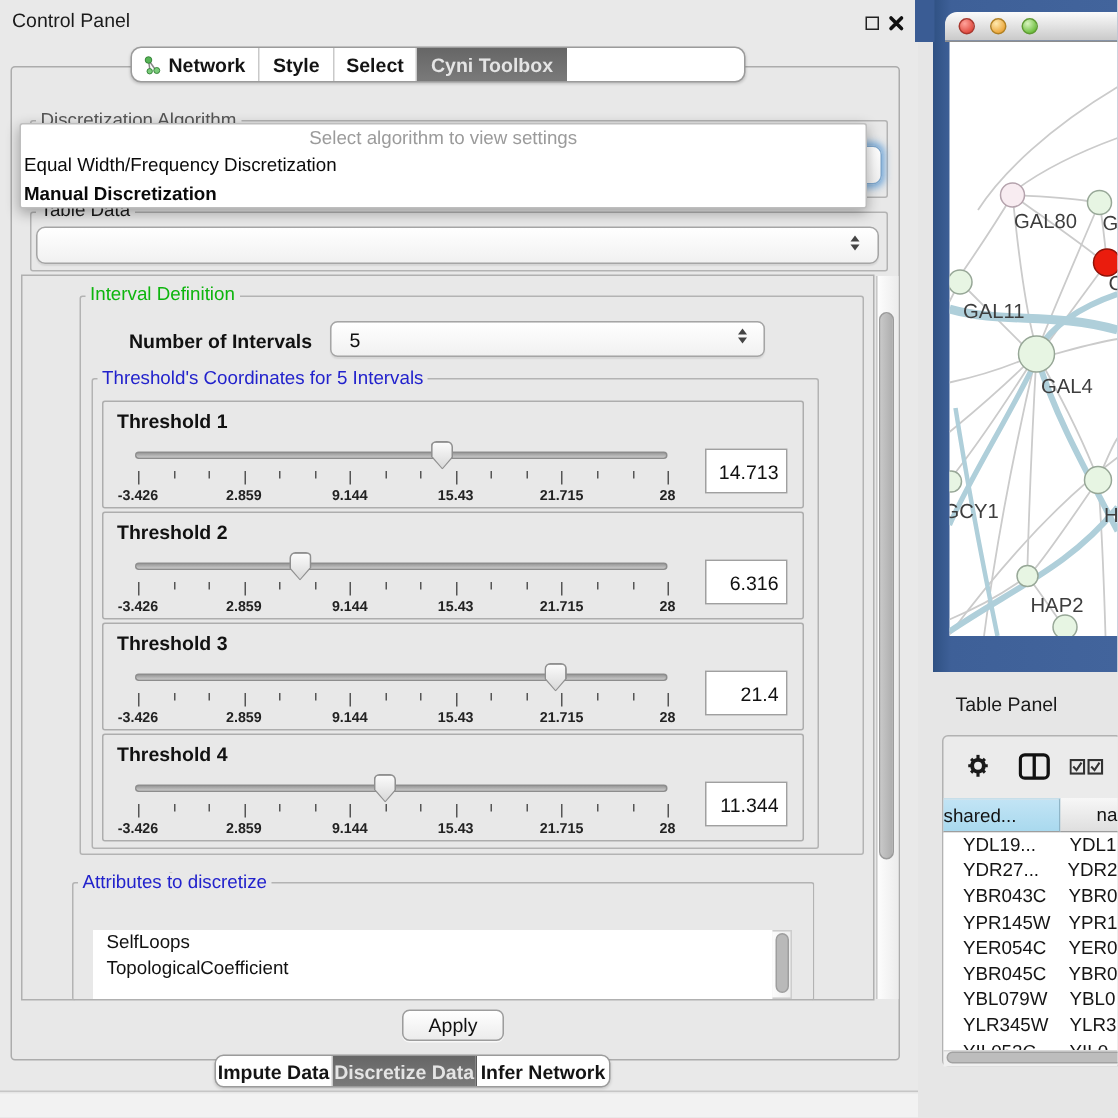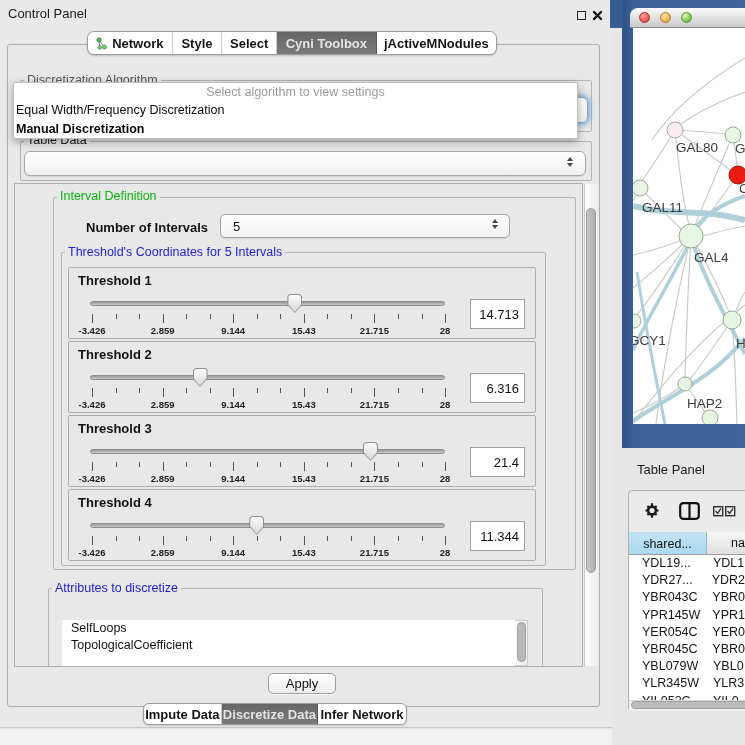--- a/index.html
+++ b/index.html
@@ -46,21 +46,21 @@
   .attr-vthumb{left:517px;top:622px;width:9px;height:40px;background:#B9B9B9;border:1px solid #9E9E9E;border-radius:5px}
   .apply-btn{left:268px;top:673px;width:68px;height:21px;border:1px solid #9D9D9D;border-radius:5px;background:linear-gradient(#FFFFFF,#ECECEC);font-size:13px;color:#111;text-align:center;line-height:19px;box-shadow:0 1px 0 rgba(255,255,255,.7)}
   .below-strip{left:0;top:729px;width:612px;height:16px;background:#F2F2F2}
   .net-blue{left:622px;top:0;width:123px;height:448px;background:linear-gradient(90deg,#2F5183 0px,#3E6098 12px,#42649C 100%)}
   .net-blue-patch{left:610px;top:0;width:13px;height:28px;background:#3A5C94}
   .mac-titlebar{left:630px;top:8px;width:115px;height:20px;background:linear-gradient(#FBFBFB,#C9C9C9);border-top-left-radius:8px;border-bottom:1px solid #8D8D8D}
   .light{position:absolute;width:11px;height:11px;border-radius:50%;top:4px}
   .net-canvas{left:633px;top:28px;width:112px;height:396px;background:#fff}
   .tp-title{left:637px;top:462px;font-size:13px;color:#1a1a1a}
   .tp-panel{left:628px;top:490px;width:120px;height:221px;background:#EBEBEB;border:1px solid #B2B2B2;border-radius:4px}
-  .tp-header-1{left:629px;top:532px;width:78px;height:23px;background:linear-gradient(#C2E4F5,#A9D9EE);border-right:1px solid #8FB5C7;border-top:1px solid #C6DEE9;border-bottom:1px solid #9E9E9E;text-align:center;font-size:12.5px;line-height:22px;color:#111}
+  .tp-header-1{left:629px;top:532px;width:78px;height:23px;background:linear-gradient(#C2E4F5,#A9D9EE);border-right:1px solid #8FB5C7;border-top:1px solid #C6DEE9;border-bottom:1px solid #9E9E9E;font-size:12.5px;line-height:22px;color:#111}
   .tp-header-2{left:707px;top:532px;width:41px;height:23px;background:linear-gradient(#F7F7F7,#DFDFDF);border-bottom:1px solid #9E9E9E;font-size:12.5px;line-height:22px;color:#111;padding-left:24px}
   .tp-rows{left:629px;top:555px;width:116px;height:145px;background:#fff;overflow:hidden}
   .tp-row{display:flex;height:17.2px;line-height:17.2px;font-size:12.5px;color:#151515}
   .tp-c1{width:78px;padding-left:13px}
   .tp-c2{padding-left:6px}
   .tp-hscroll{left:629px;top:700px;width:116px;height:11px;background:#F0F0F0;border-top:1px solid #D8D8D8}
   .tp-hthumb{left:631px;top:701px;width:130px;height:8px;border-radius:4px;background:#BDBDBD;border:1px solid #A2A2A2}
 </style>
 </head>
 <body>
@@ -88,23 +88,20 @@
           <span>Network</span>
         </div>
         <div class="tab" style="width: 50px;">
           <span>Style</span>
         </div>
         <div class="tab" style="width: 55px;">
           <span>Select</span>
         </div>
         <div class="tab sel" style="width: 100px;">
           <span>Cyni Toolbox</span>
-        </div>
-        <div class="tab" style="width: 120px;">
-          <span>jActiveMNodules</span>
         </div>
       </div>
 
     <div class="abs group-box" id="disc-group" style="left:20px;top:80px;width:572px;height:52px"></div>
     <div class="abs group-title gray-title" style="left:24px;top:74px">Discretization Algorithm</div>
     <div class="abs combo" id="algo-combo" style="left:24px;top:97px;width:564px;height:26px;border:1px solid #7FA8CE;box-shadow:0 0 5px 2px rgba(100,160,215,.85)">
       <div class="arrows" style="right:9px;top:5px">
           <div class="arr-up"></div>
           <div class="arr-dn"></div>
         </div>

